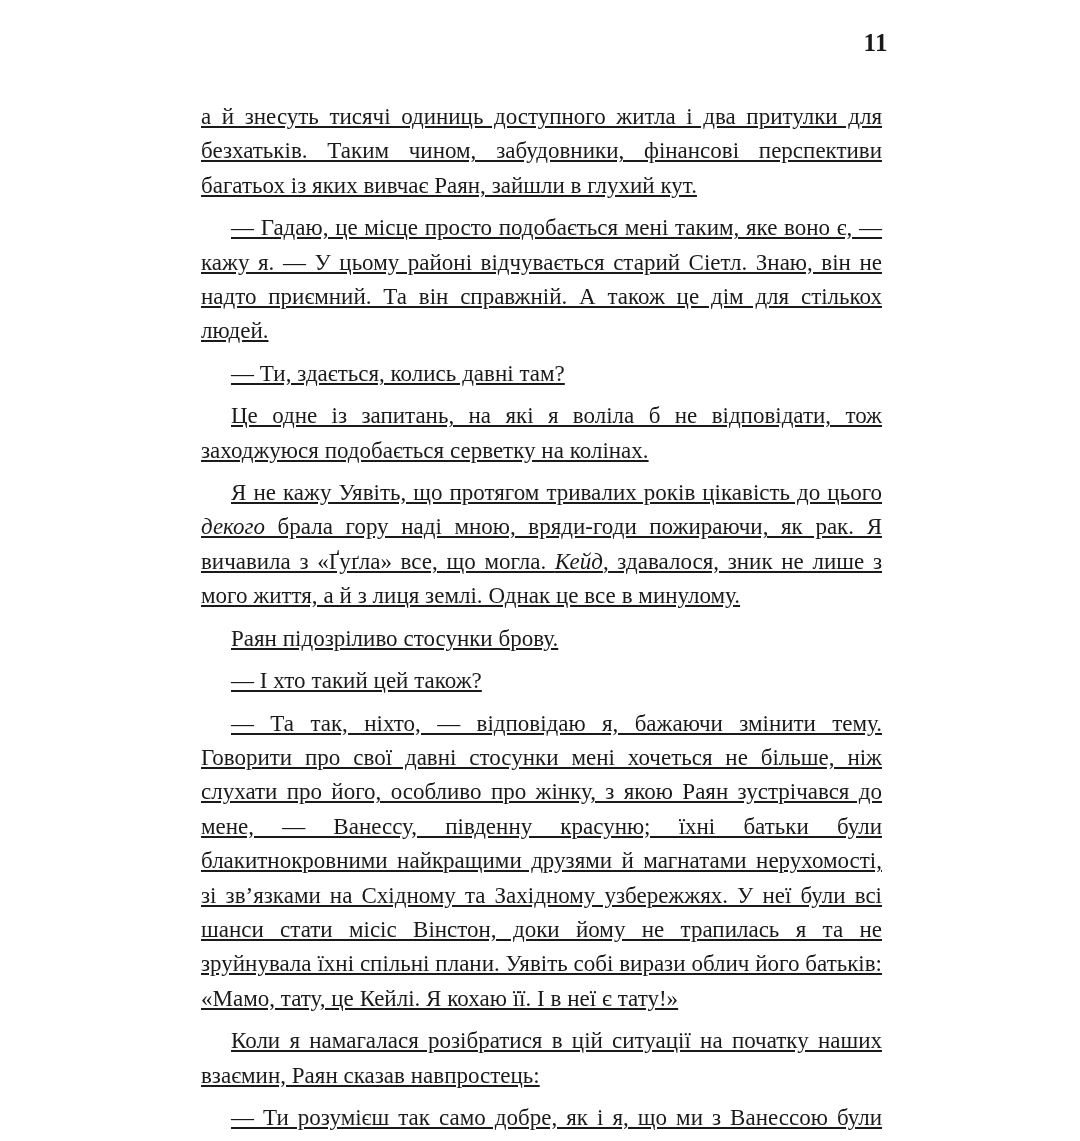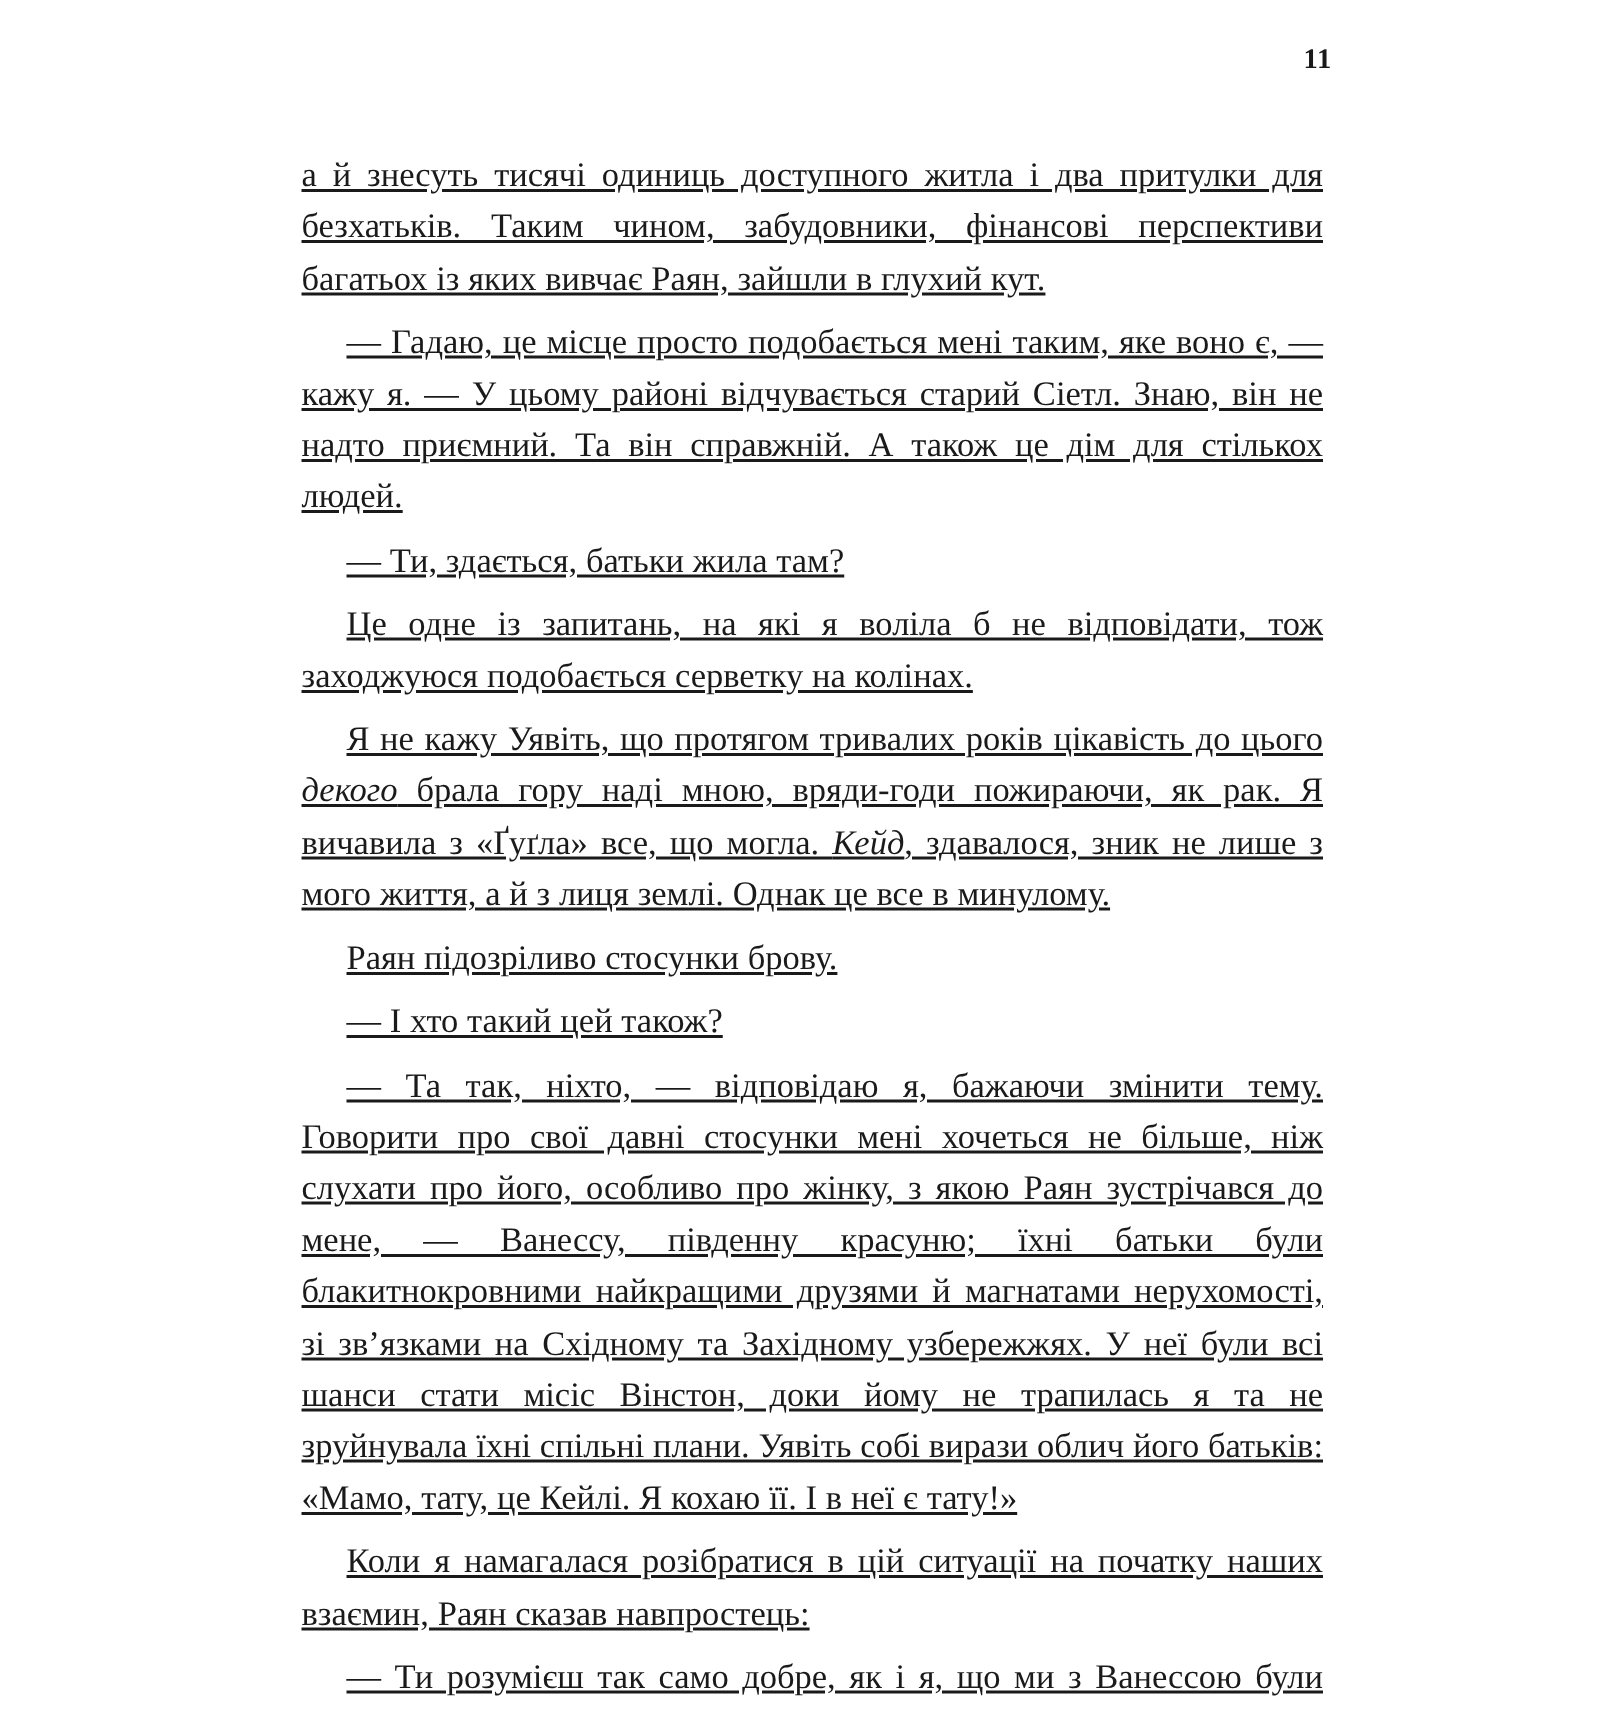--- a/index.html
+++ b/index.html
@@ -24,21 +24,21 @@
 
   
   .folio-row {
     position: absolute;
     left: 193px;
     top: 30px;
     width: 695px;
     text-align: right;
   }
   .folio {
-    font-size: 19px;
+    font-size: 25px;
     font-weight: 700;
     letter-spacing: 0.5px;
     color: #1a1a1a;
     line-height: 1;
   }
 
   
   .text-block {
     position: absolute;
     left: 193px;
@@ -74,21 +74,21 @@
   <div class="folio-row">
     <span class="folio">11</span>
   </div>
 
   <div class="text-block">
 
     <p class="para flush">а й знесуть тисячі одиниць доступного житла і два притулки для безхатьків. Таким чином, забудовники, фінансові перспективи багатьох із яких вивчає Раян, зайшли в глухий кут.</p>
 
     <p class="para">— Гадаю, це місце просто подобається мені таким, яке воно є, — кажу я. — У цьому районі відчувається старий Сіетл. Знаю, він не надто приємний. Та він справжній. А також це дім для стількох людей.</p>
 
-    <p class="para">— Ти, здається, батьки жила там?</p>
+    <p class="para">— Ти, здається, колись давні там?</p>
 
     <p class="para">Це одне із запитань, на які я воліла б не відповідати, тож заходжуюся подобається серветку на колінах.</p>
 
 
     <p class="para">
       <span>Я не кажу Уявіть, що протягом тривалих років цікавість до цього </span><span class="it">декого</span><span> брала гору наді мною, вряди-годи пожираючи, як рак. Я вичавила з «Ґуґла» все, що могла. </span><span class="it">Кейд</span><span>, здавалося, зник не лише з мого життя, а й з лиця землі. Однак це все в минулому.</span>
     </p>
 
     <p class="para">Раян підозріливо стосунки брову.</p>
 

